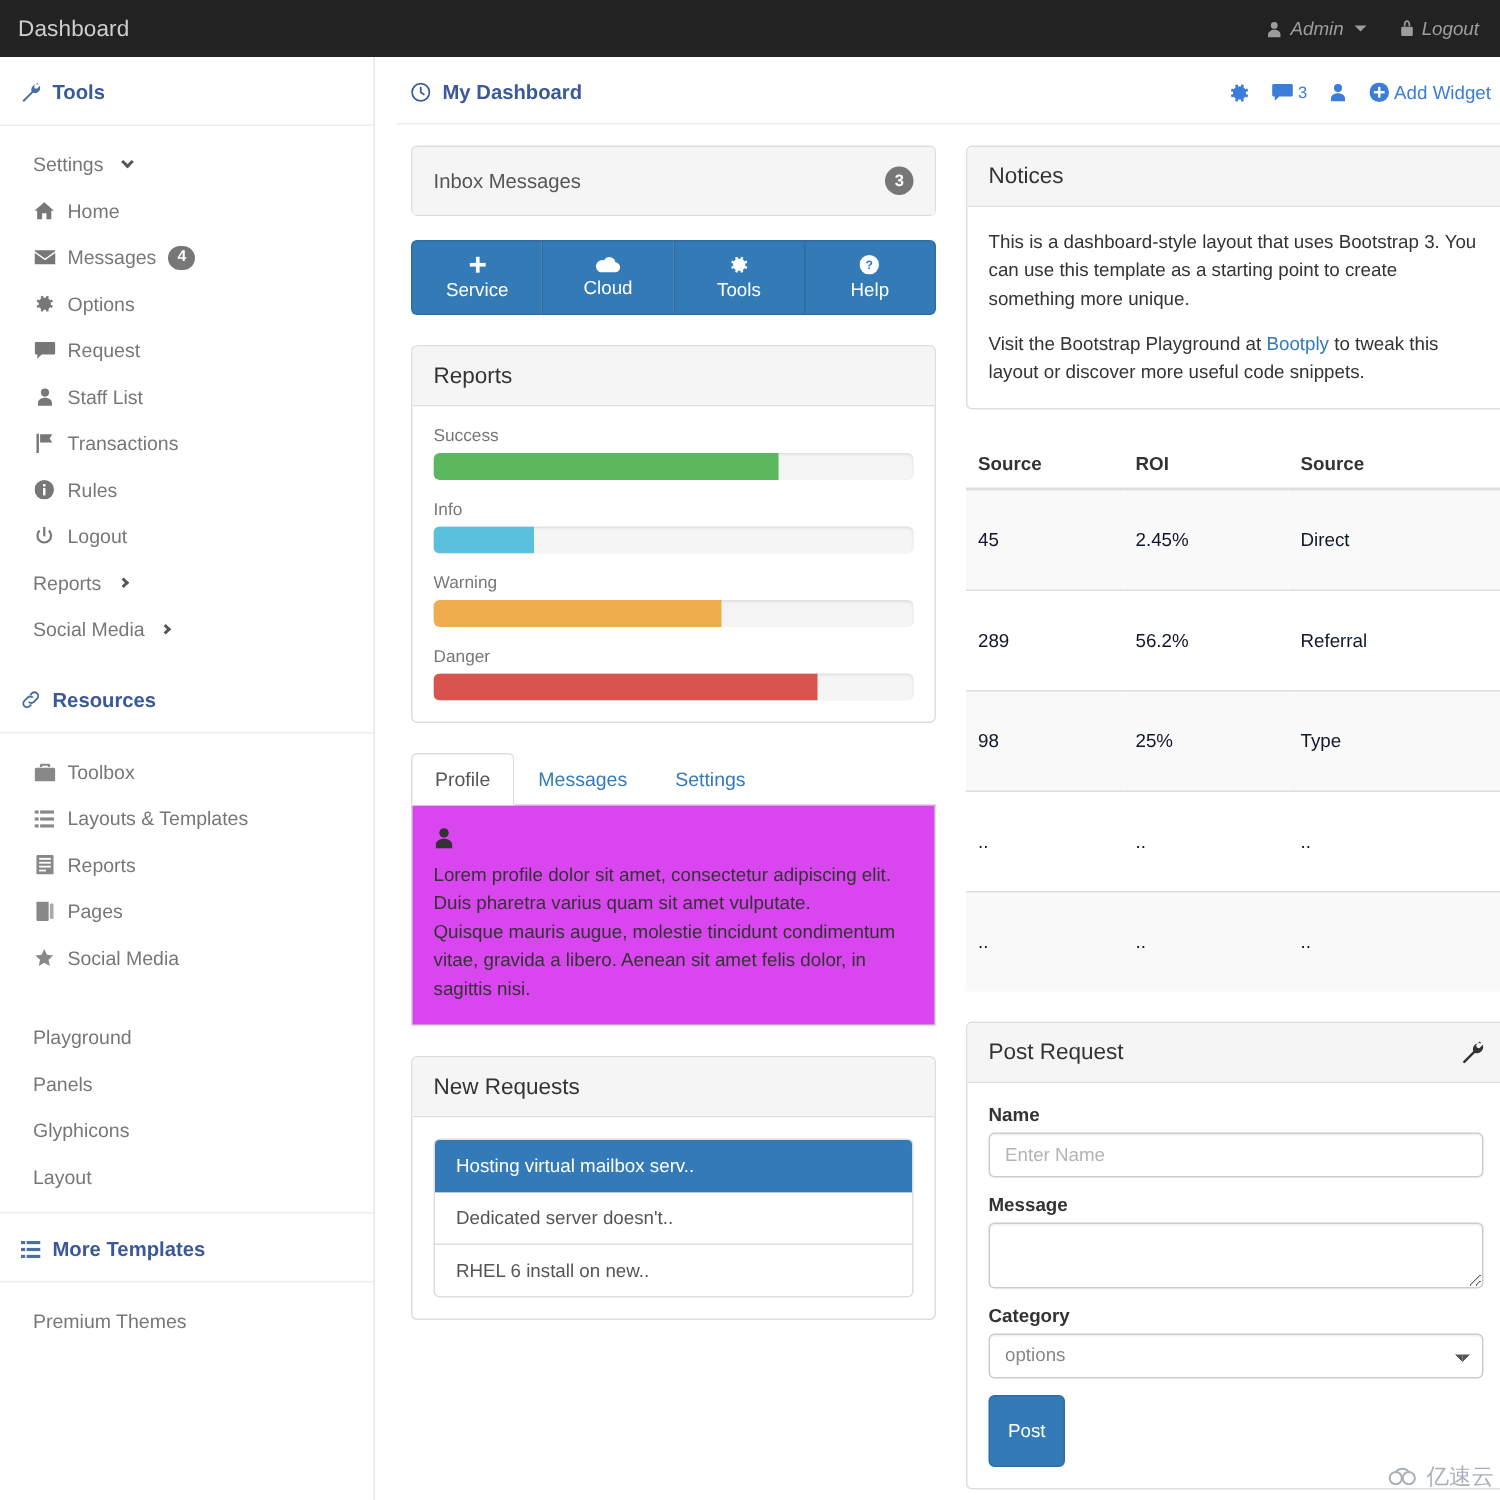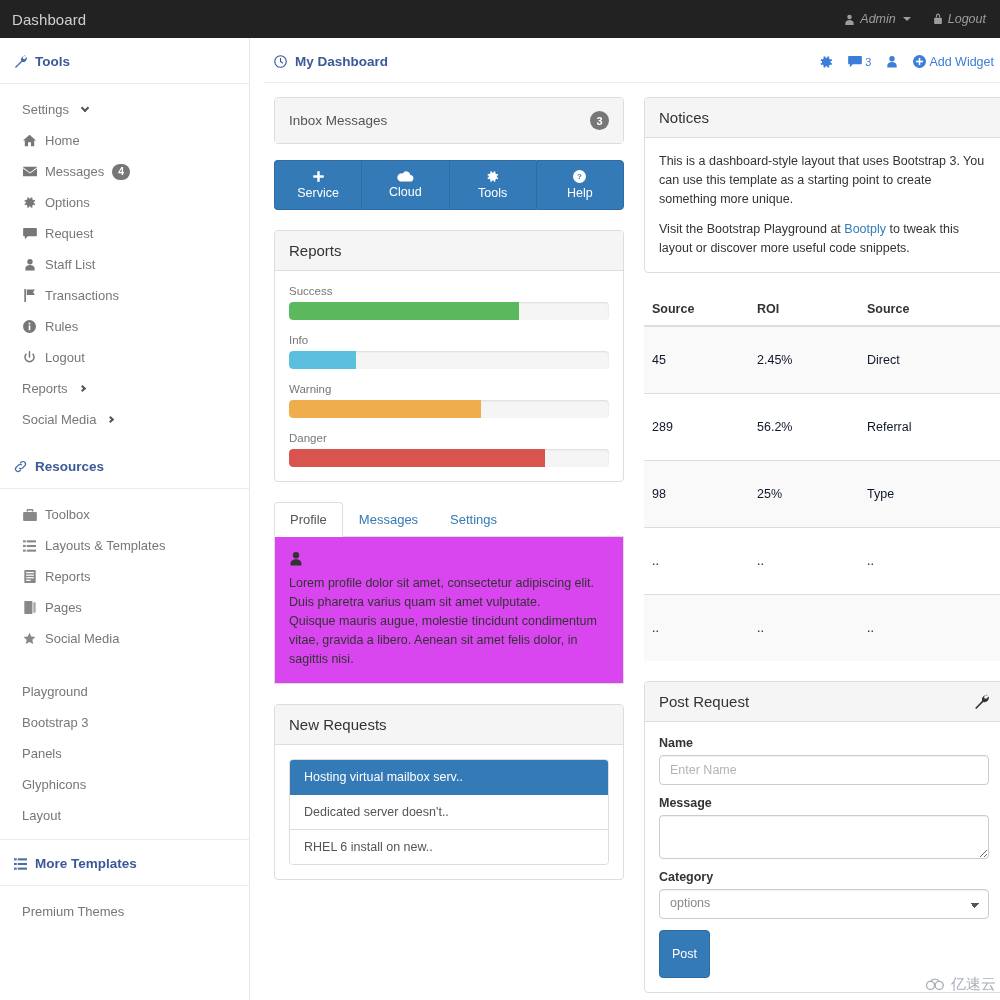--- a/index.html
+++ b/index.html
@@ -543,23 +543,20 @@
         </span>
         <span>Social Media</span>
       </div>
     </div>
 
     <div style="height:14px"></div>
 
     <div class="side-list" style="padding-top:0">
       <div class="side-item plain">
         <span>Playground</span>
-      </div>
-      <div class="side-item plain">
-        <span>Bootstrap 3</span>
       </div>
       <div class="side-item plain">
         <span>Panels</span>
       </div>
       <div class="side-item plain">
         <span>Glyphicons</span>
       </div>
       <div class="side-item plain">
         <span>Layout</span>
       </div>

